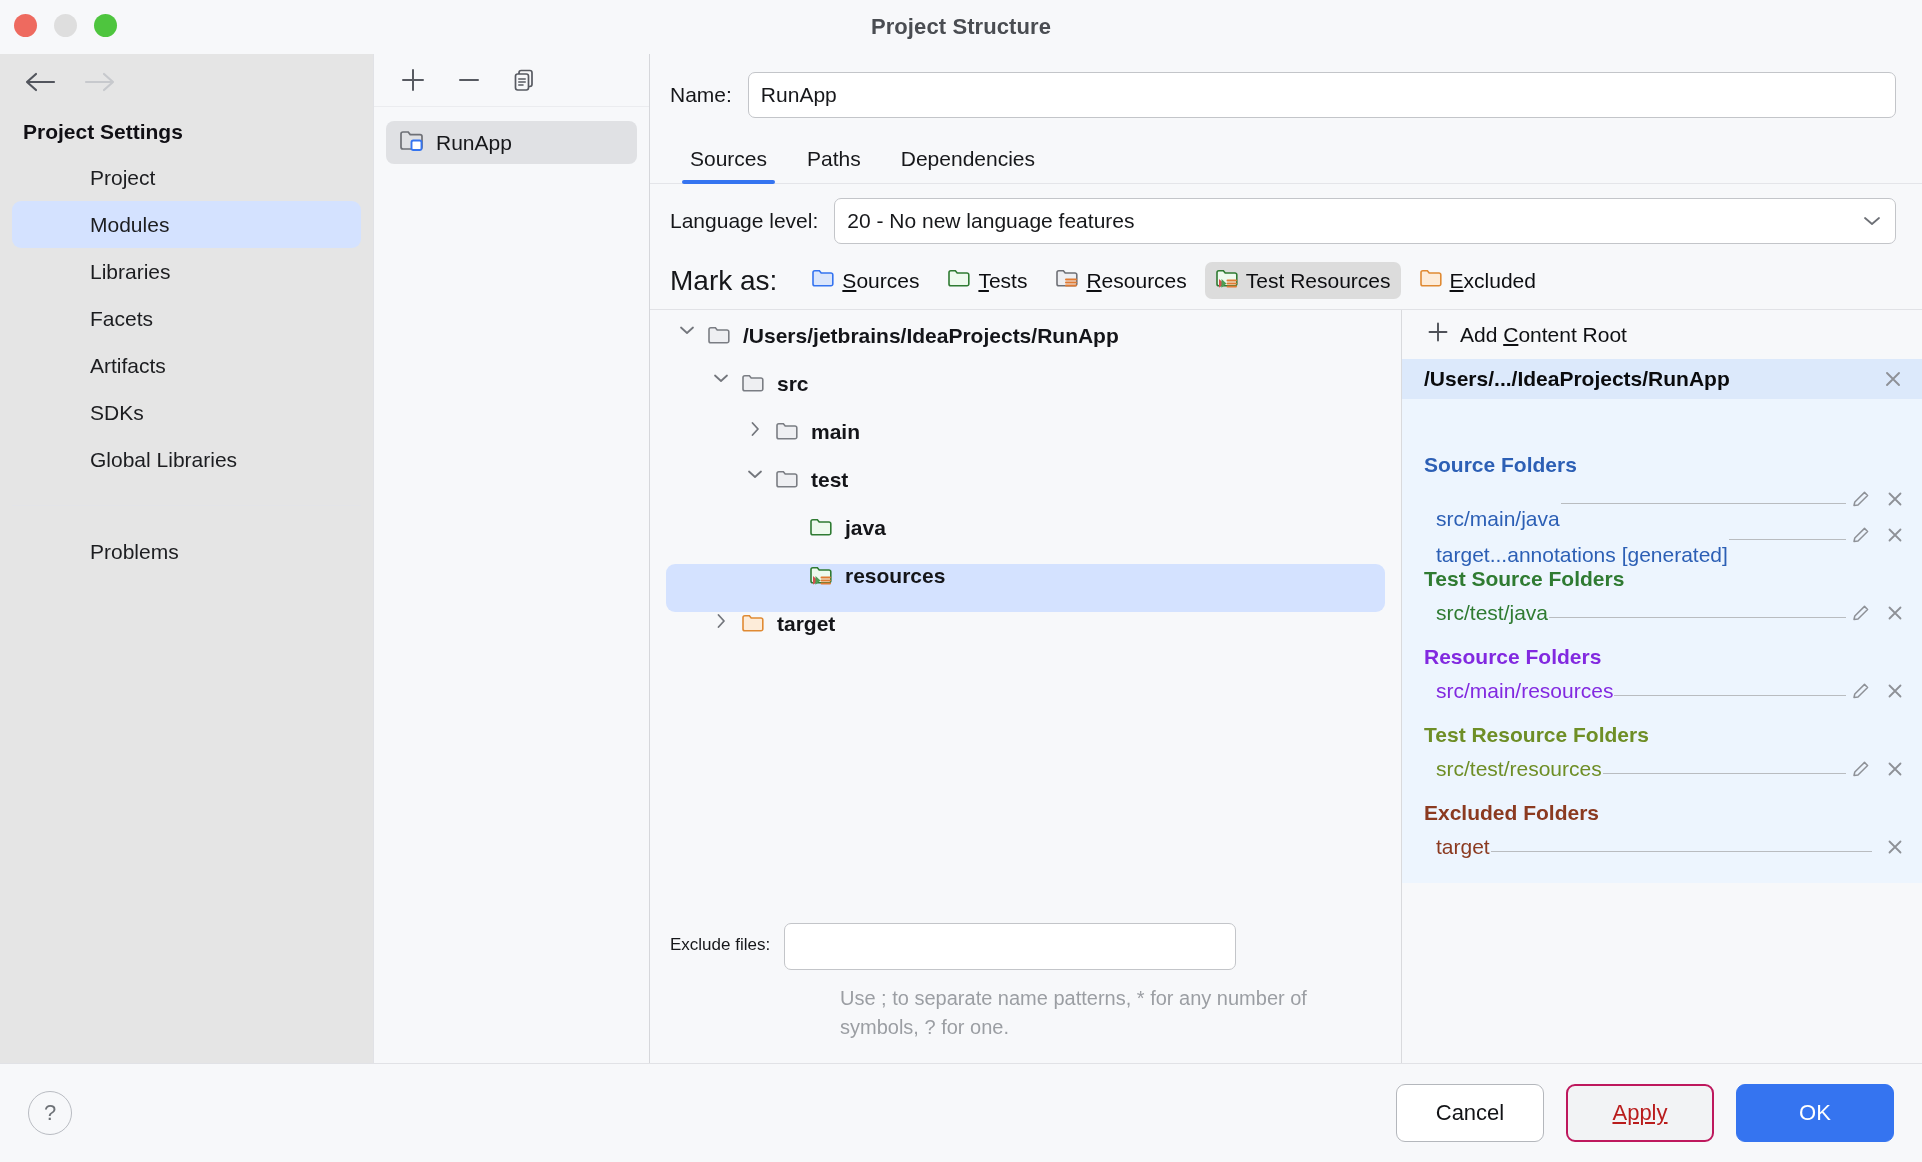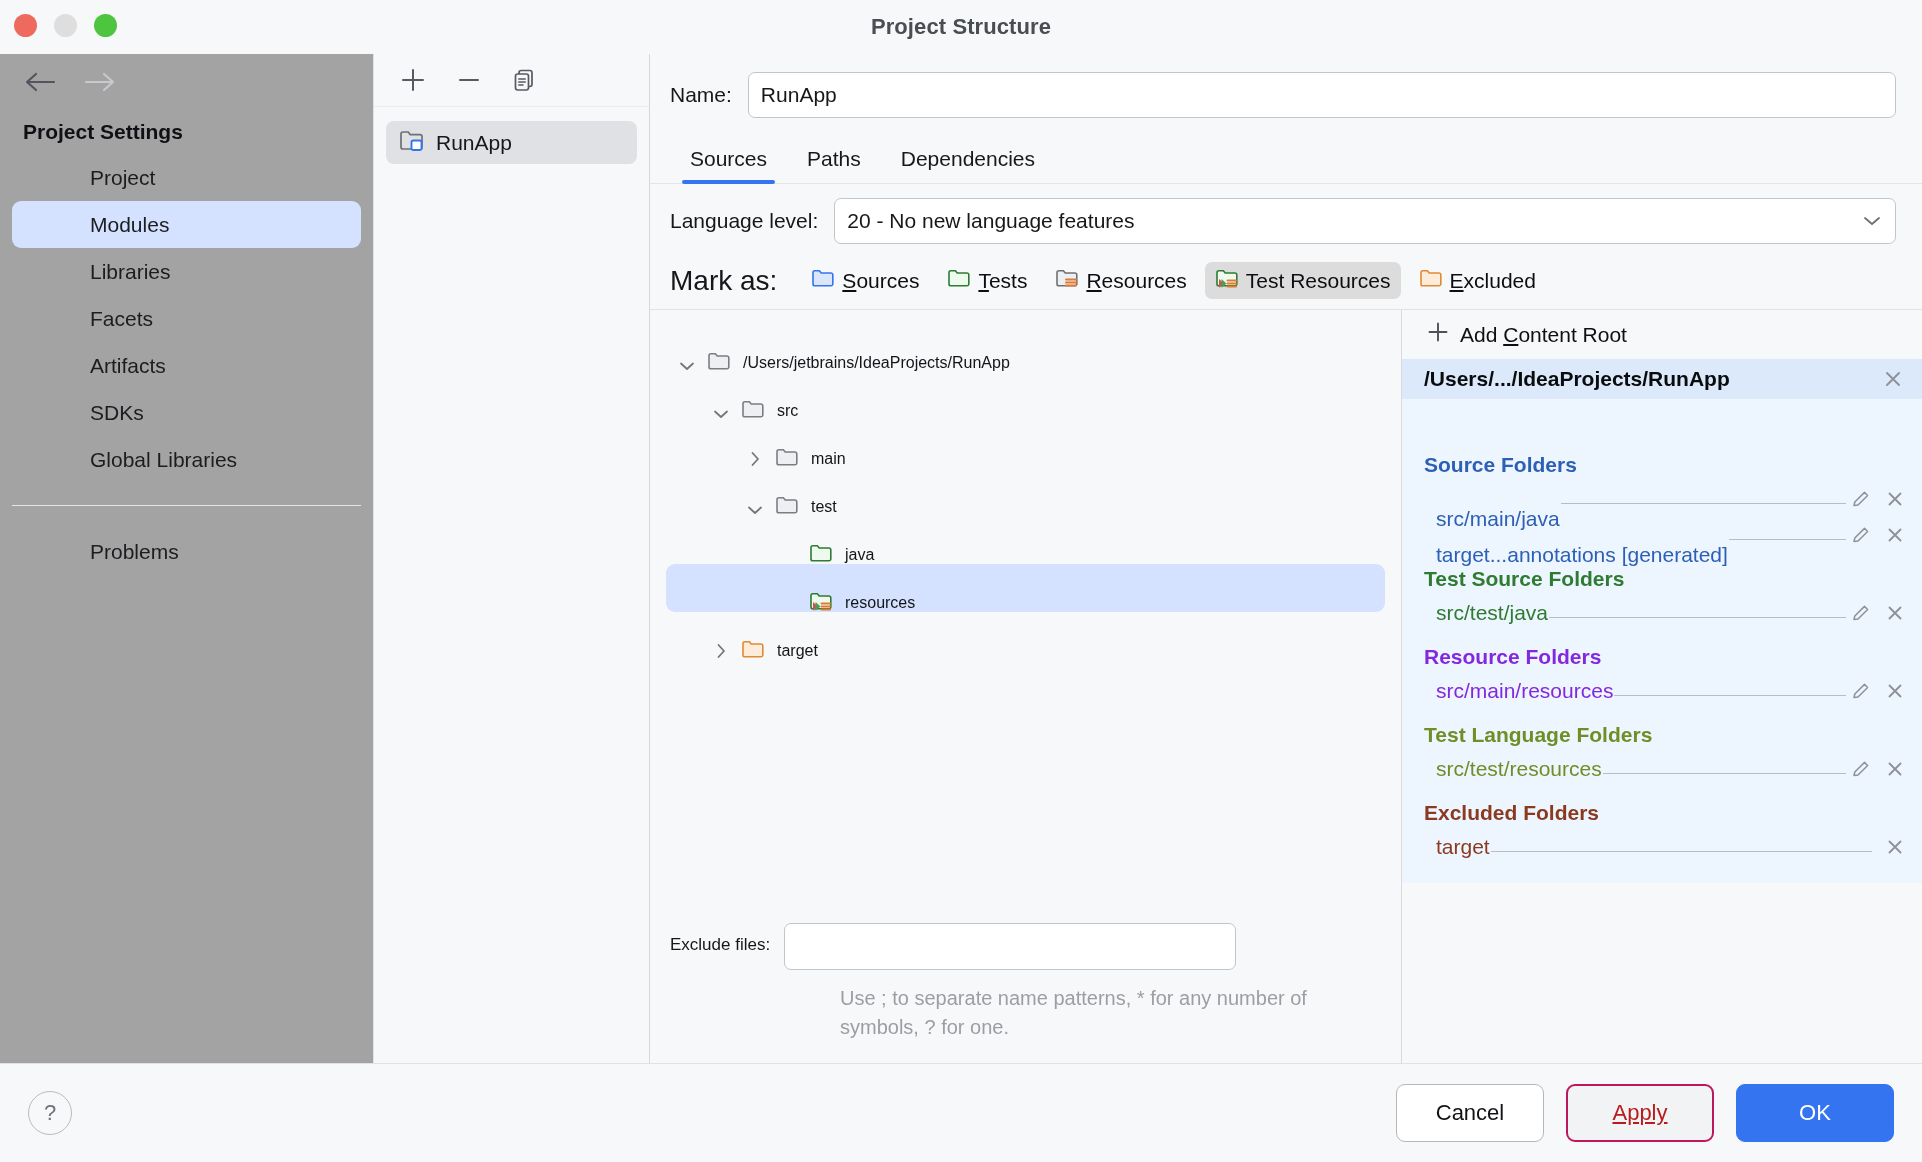--- a/index.html
+++ b/index.html
@@ -37,21 +37,21 @@
   .dot.red{background:#ee6a5f;}
   .dot.yellow{background:#dedede;}
   .dot.green{background:#4ec53e;}
 
   
   .body-row{flex:1 1 auto;display:flex;min-height:0;}
 
   
   .leftnav{
     width:373px;flex:0 0 373px;
-    background:#a3a3a3;
+    background:#e5e5e5;
     position:relative;
     display:flex;flex-direction:column;
   }
   .navarrows{height:56px;display:flex;align-items:center;gap:28px;padding-left:24px;}
   .navarrows svg{display:block;}
   .nav-group-title{
     font-size:21px;font-weight:bold;color:#100f14;
     padding:10px 0 10px 23px;
   }
   .nav-item{
@@ -160,23 +160,23 @@
 
   
   .treepane{
     flex:1 1 auto;min-width:0;
     display:flex;flex-direction:column;
     border-right:1px solid #d9dadd;
     background:#f7f8fa;
   }
   .tree{flex:1 1 auto;padding-top:14px;min-height:0;overflow:hidden;}
   .trow{
-    height:48px;display:flex;align-items:flex-end;
-    font-size:16px;color:#141519;
-    margin:0 16px;border-radius:9px;padding-left:4px;
+    height:48px;display:flex;align-items:flex-start;
+    font-size:21px;color:#141519;
+    margin:0 16px;border-radius:9px;padding-left:4px;font-weight:bold;
   }
   .trow.selected{background:#d4e2ff;}
   .twist{width:34px;flex:0 0 34px;display:flex;align-items:center;justify-content:center;}
   .ticon{width:30px;flex:0 0 30px;display:flex;align-items:center;justify-content:center;margin-right:9px;}
   .tlabel{white-space:nowrap;}
 
   .excluderow{
     display:flex;align-items:flex-start;gap:14px;
     padding:0 20px 6px 20px;
   }
@@ -614,21 +614,21 @@
                 </span>
                 <span class="rowicon x">
                   <svg width="20" height="20" viewBox="0 0 20 20">
                       <path d="M4.5 4.5 L15.5 15.5 M15.5 4.5 L4.5 15.5" stroke="#8e9197" stroke-width="1.8" stroke-linecap="round"></path>
                     </svg>
                 </span>
               </div>
             </div>
 
             <div class="grp">
-              <div class="grp-title c-olive">Test Language Folders</div>
+              <div class="grp-title c-olive">Test Resource Folders</div>
               <div class="grp-row">
                 <span class="path c-olive">src/test/resources</span>
                 <span class="dashfill"></span>
                 <span class="rowicon">
                   <svg width="20" height="20" viewBox="0 0 20 20">
                       <path d="M3 16.5 L3.8 13 L13.5 3.4 L16.6 6.5 L7 16 Z" fill="none" stroke="#8e9197" stroke-width="1.5" stroke-linejoin="round"></path>
                     </svg>
                 </span>
                 <span class="rowicon x">
                   <svg width="20" height="20" viewBox="0 0 20 20">

